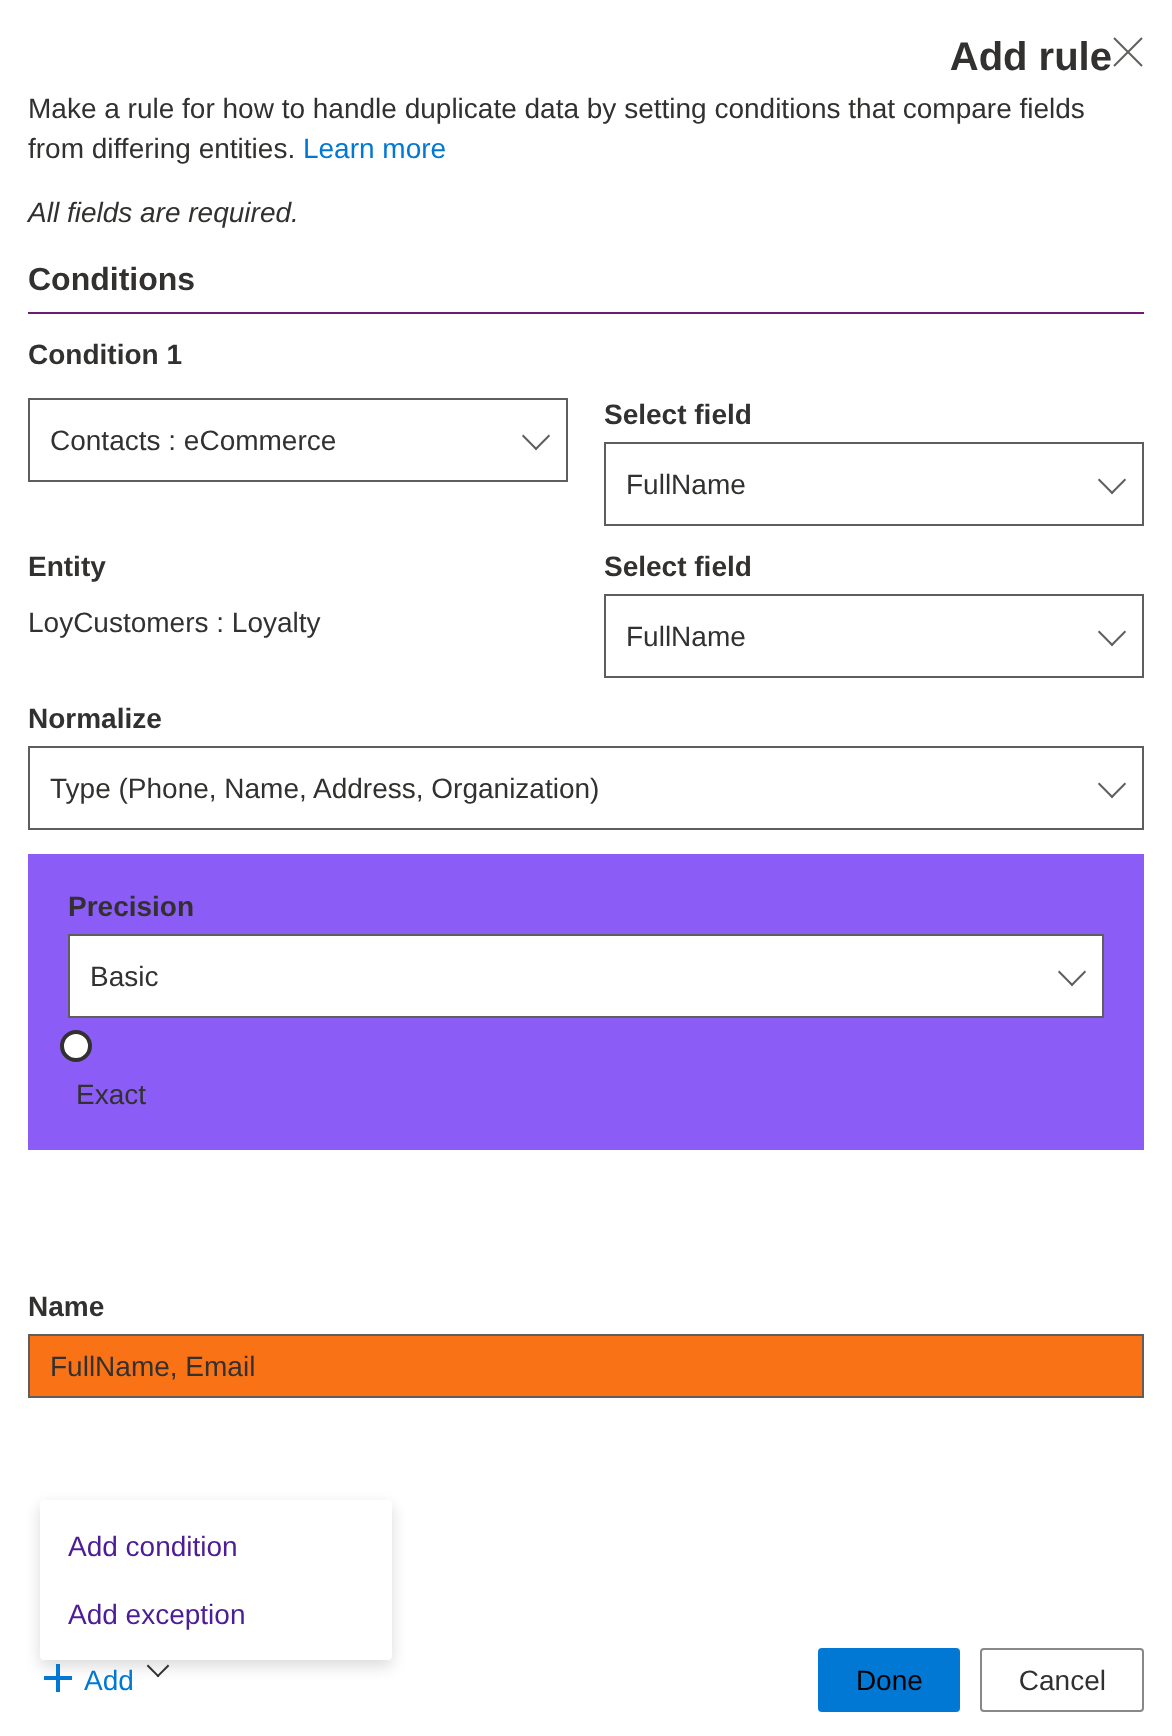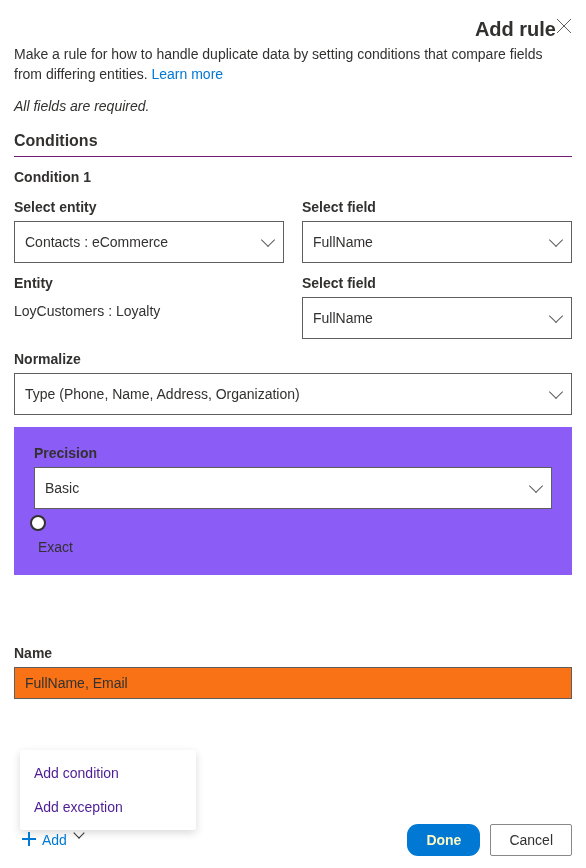--- a/index.html
+++ b/index.html
@@ -237,23 +237,22 @@
       height: 32px;
       padding: 0 18px;
       font-size: 14px;
       font-family: inherit;
       border-radius: 2px;
       cursor: pointer;
       border: 1px solid transparent;
     }
     .btn-primary {
       background: #0078d4;
-      color: #fef9c3;
-      font-weight: 700;
-      border-radius: 11px;
+      color: #000000;
+      font-weight: 400;
     }
     .btn-secondary {
       background: #fff;
       color: #323130;
       border-color: #8a8886;
     }
   </style>
 </head>
 <body>
 
@@ -272,21 +271,20 @@
 </p>
 
 <p class="required-text">All fields are required.</p>
 
 <div class="section-heading">Conditions</div>
 
 <div class="condition-label">Condition 1</div>
 
 <div class="row">
   <div class="col">
-    <label class="field-label">Select entity</label>
     <div class="select-box">
       <span>Contacts : eCommerce</span>
     </div>
   </div>
   <div class="col">
     <label class="field-label">Select field</label>
     <div class="select-box">
       <span>FullName</span>
     </div>
   </div>

